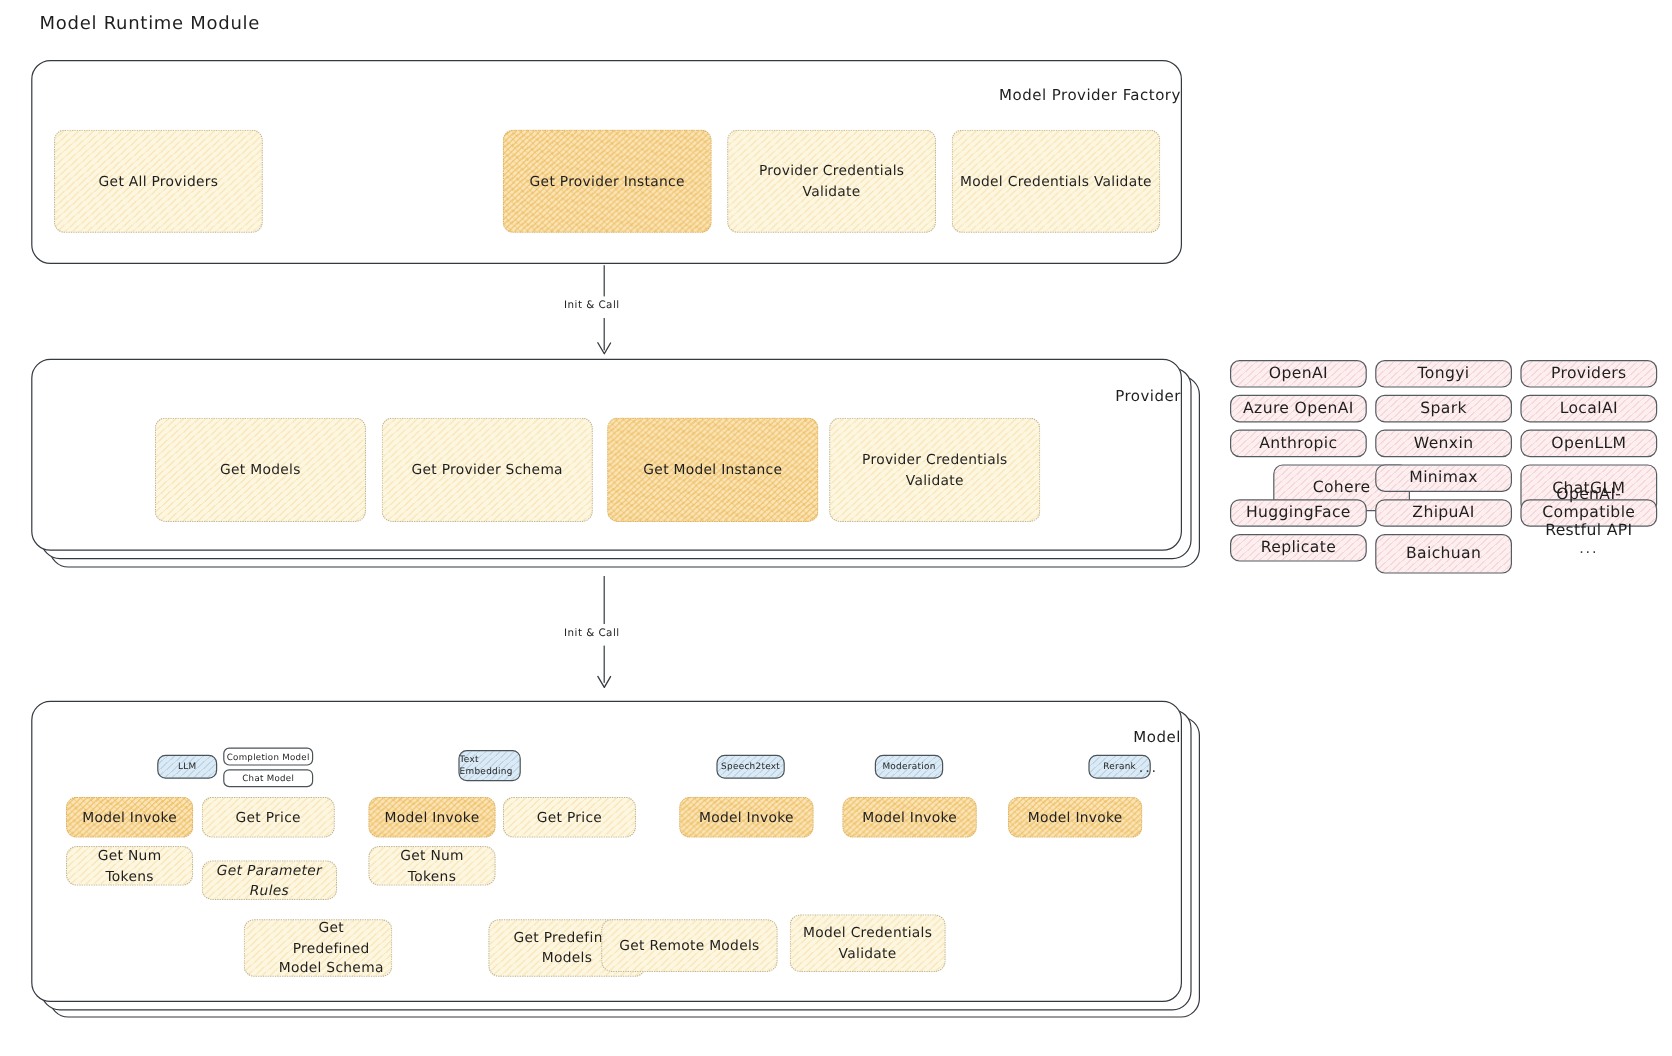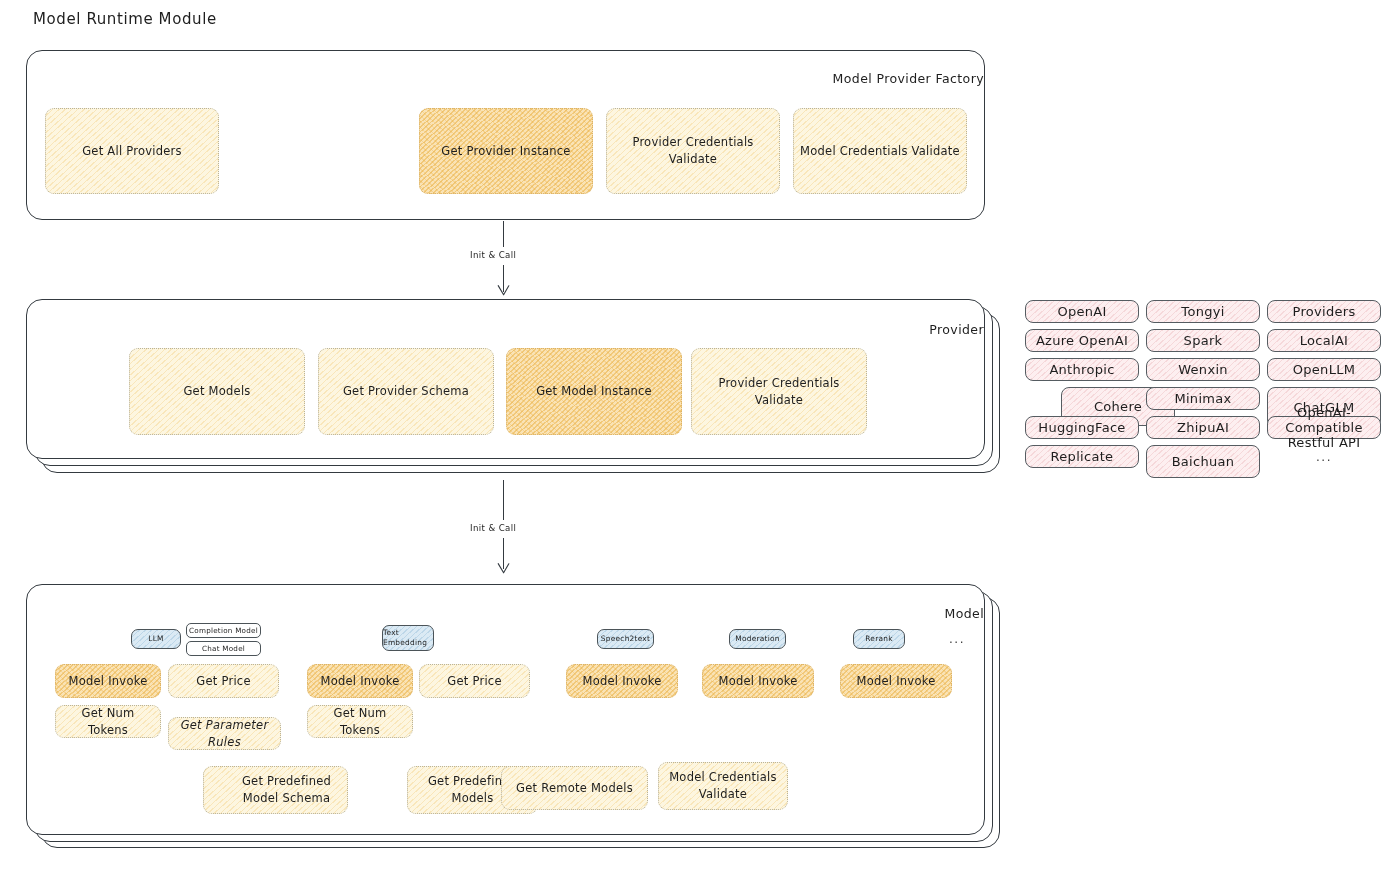--- a/index.html
+++ b/index.html
@@ -174,34 +174,34 @@
   <div class="abs tag" style="left:104px;top:44px;width:50px;height:20px;">LLM</div>
   <div class="abs tag white" style="left:159px;top:38px;width:75px;height:15px;">Completion Model</div>
   <div class="abs tag white" style="left:159px;top:56px;width:75px;height:15px;">Chat Model</div>
 
   <div class="abs tag" style="left:355px;top:40px;width:52px;height:26px;">Text Embedding</div>
 
   <div class="abs tag" style="left:570px;top:44px;width:57px;height:20px;">Speech2text</div>
 
   <div class="abs tag" style="left:702px;top:44px;width:57px;height:20px;">Moderation</div>
 
-  <div class="abs tag" style="left:826px;top:44px;width:52px;height:20px;">Rerank</div>
+  <div class="abs tag" style="left:880px;top:44px;width:52px;height:20px;">Rerank</div>
 
   <div class="abs ellipsis" style="left:918px;top:44px;width:24px;height:20px;">...</div>
 
   <div class="abs fbox hl" style="left:28px;top:79px;width:106px;height:34px;">Model Invoke</div>
   <div class="abs fbox" style="left:141px;top:79px;width:111px;height:34px;">Get Price</div>
   <div class="abs fbox" style="left:28px;top:120px;width:106px;height:33px;">Get Num Tokens</div>
   <div class="abs fbox" style="left:141px;top:132px;width:113px;height:33px;font-style:italic;">Get Parameter Rules</div>
 
   <div class="abs fbox hl" style="left:280px;top:79px;width:106px;height:34px;">Model Invoke</div>
   <div class="abs fbox" style="left:392px;top:79px;width:111px;height:34px;">Get Price</div>
   <div class="abs fbox" style="left:280px;top:120px;width:106px;height:33px;">Get Num Tokens</div>
 
   <div class="abs fbox hl" style="left:539px;top:79px;width:112px;height:34px;">Model Invoke</div>
   <div class="abs fbox hl" style="left:675px;top:79px;width:112px;height:34px;">Model Invoke</div>
   <div class="abs fbox hl" style="left:813px;top:79px;width:112px;height:34px;">Model Invoke</div>
 
-  <div class="abs fbox" style="left:176px;top:181px;width:145px;height:48px;padding-left:28px;">Get Predefined Model Schema</div>
+  <div class="abs fbox" style="left:176px;top:181px;width:124px;height:48px;padding-left:28px;">Get Predefined Model Schema</div>
   <div class="abs fbox" style="left:332px;top:181px;width:131px;height:48px;margin-left:48px;">Get Predefined Models</div>
   <div class="abs fbox" style="left:474px;top:181px;width:147px;height:44px;">Get Remote Models</div>
   <div class="abs fbox" style="left:631px;top:177px;width:130px;height:48px;">Model Credentials Validate</div>
 </div>
 
 </body></html>

